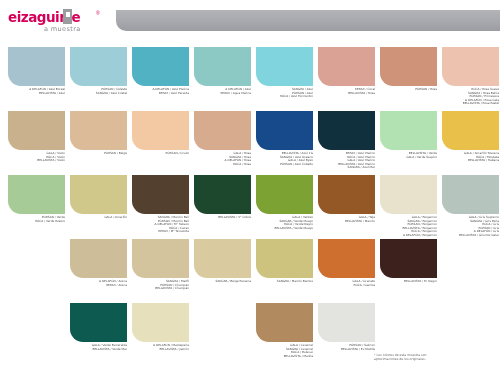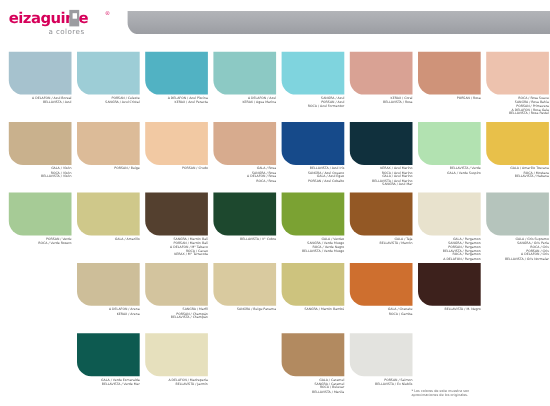--- a/index.html
+++ b/index.html
@@ -89,21 +89,21 @@
 </style>
 </head>
 <body>
 
 <div id="header">
 
   <div id="logo-block">
     <div id="logo-word">eizaguirre</div>
     <div id="logo-sq"></div>
     <div id="logo-reg">®</div>
-    <div id="logo-tag">a colores</div>
+    <div id="logo-tag">a muestra</div>
   </div>
 
   <div id="header-bar"></div>
 </div>
 
 <div id="grid">
     <div class="row" style="top: 7px;">
       <div class="cell" style="left: 8px;">
         <div class="sw" style="background: rgb(166, 194, 206);"></div>
         <div class="lbl">

